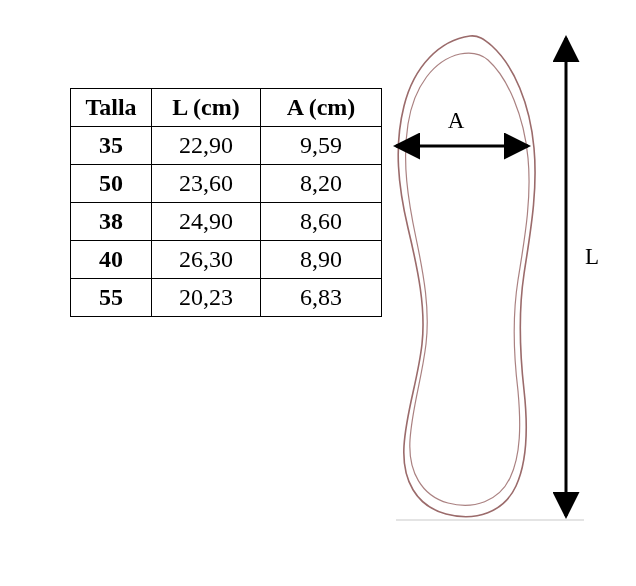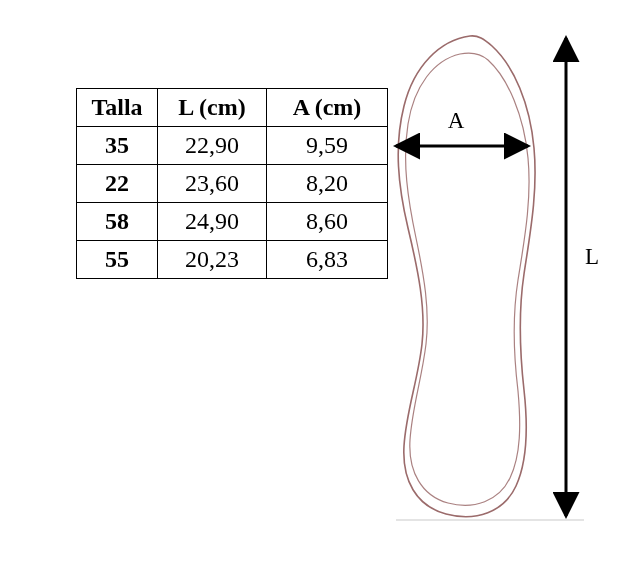--- a/index.html
+++ b/index.html
@@ -11,21 +11,21 @@
     height: 586px;
     background: #ffffff;
     font-family: "Liberation Serif", serif;
     position: relative;
     overflow: hidden;
   }
 
   
   #size-table-wrap {
     position: absolute;
-    left: 64px;
+    left: 58px;
     top: 88px;
     padding-left: 12px;
   }
   table.size-table {
     border-collapse: collapse;
     background: #ffffff;
   }
   table.size-table td {
     border: 1px solid #000000;
     text-align: center;
@@ -85,28 +85,33 @@
         <td class="col-a">A (cm)</td>
       </tr>
     </thead>
     <tbody>
       <tr>
         <td class="col-talla">35</td>
         <td class="col-l">22,90</td>
         <td class="col-a">9,59</td>
       </tr>
       <tr>
-        <td class="col-talla">22</td>
+        <td class="col-talla">50</td>
         <td class="col-l">23,60</td>
         <td class="col-a">8,20</td>
       </tr>
       <tr>
-        <td class="col-talla">58</td>
+        <td class="col-talla">38</td>
         <td class="col-l">24,90</td>
         <td class="col-a">8,60</td>
+      </tr>
+      <tr>
+        <td class="col-talla">40</td>
+        <td class="col-l">26,30</td>
+        <td class="col-a">8,90</td>
       </tr>
       <tr>
         <td class="col-talla">55</td>
         <td class="col-l">20,23</td>
         <td class="col-a">6,83</td>
       </tr>
     </tbody>
   </table>
 </div>
 

